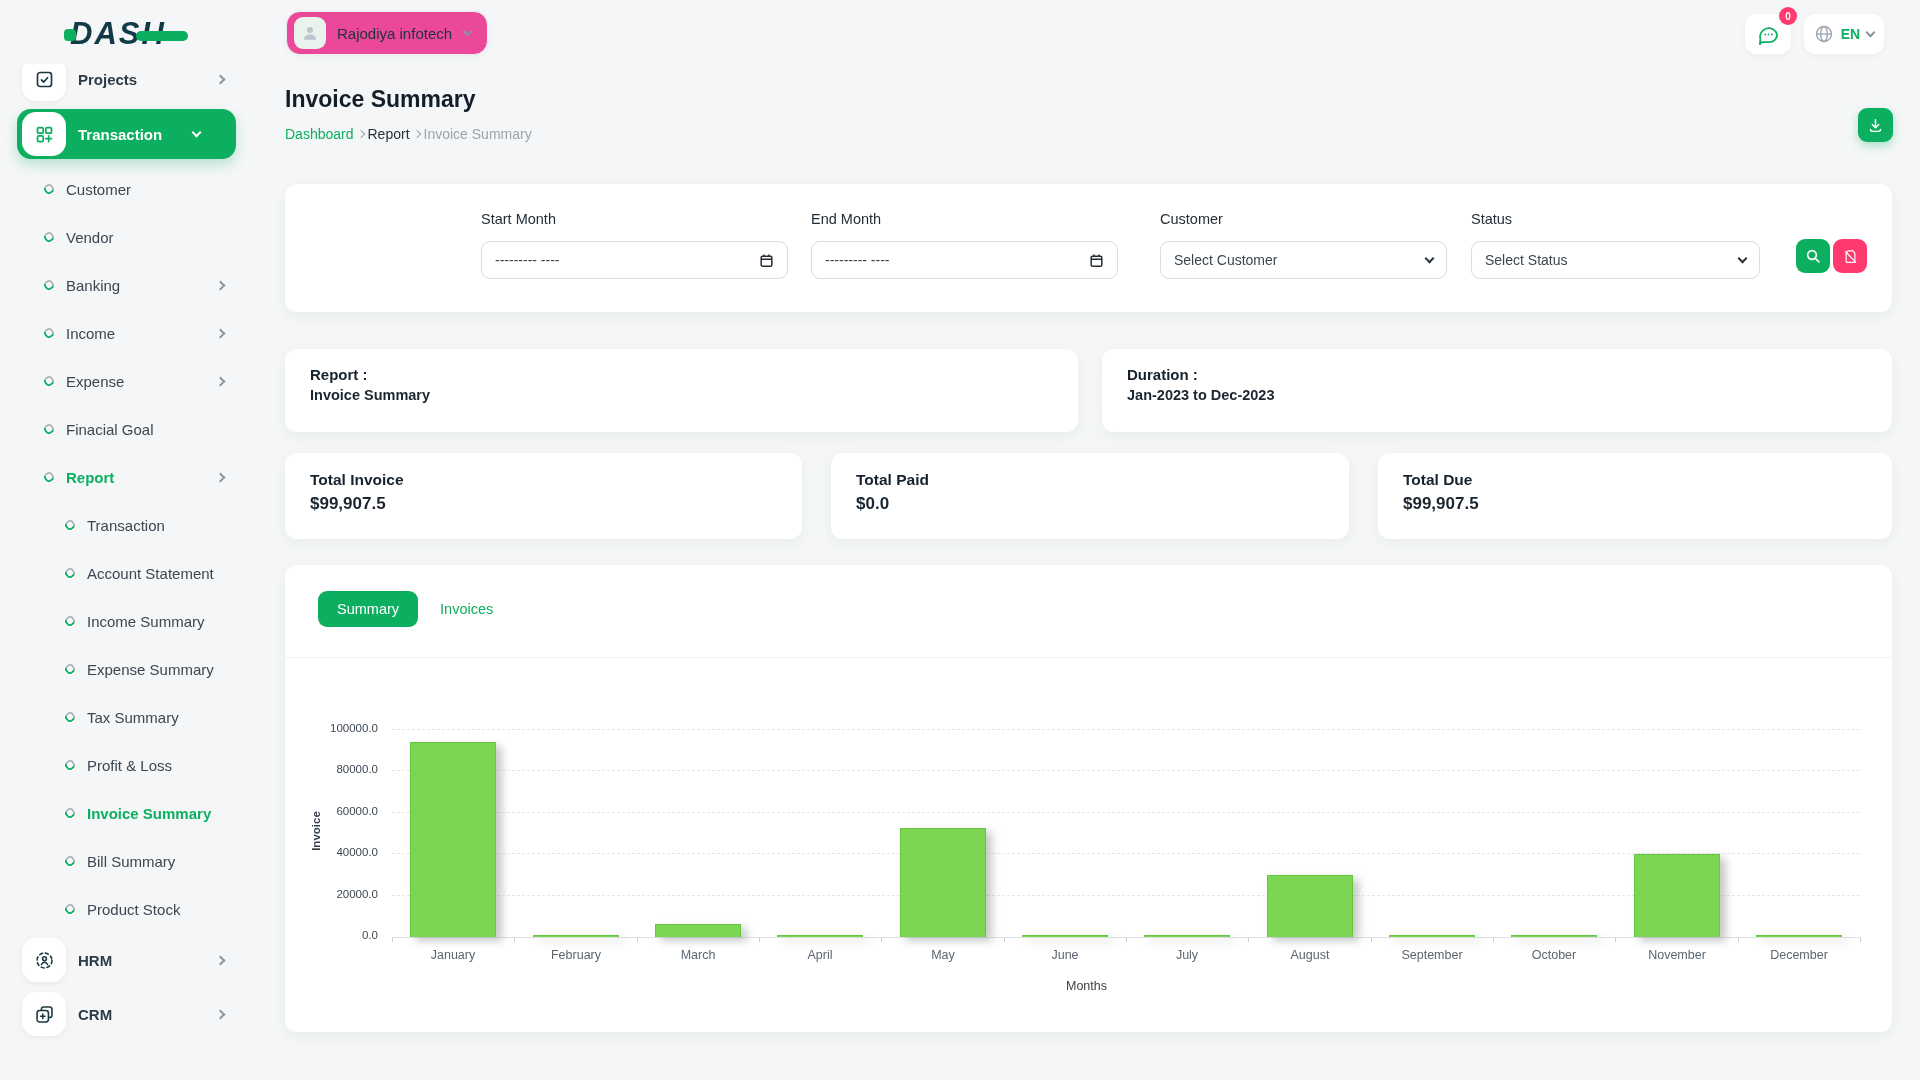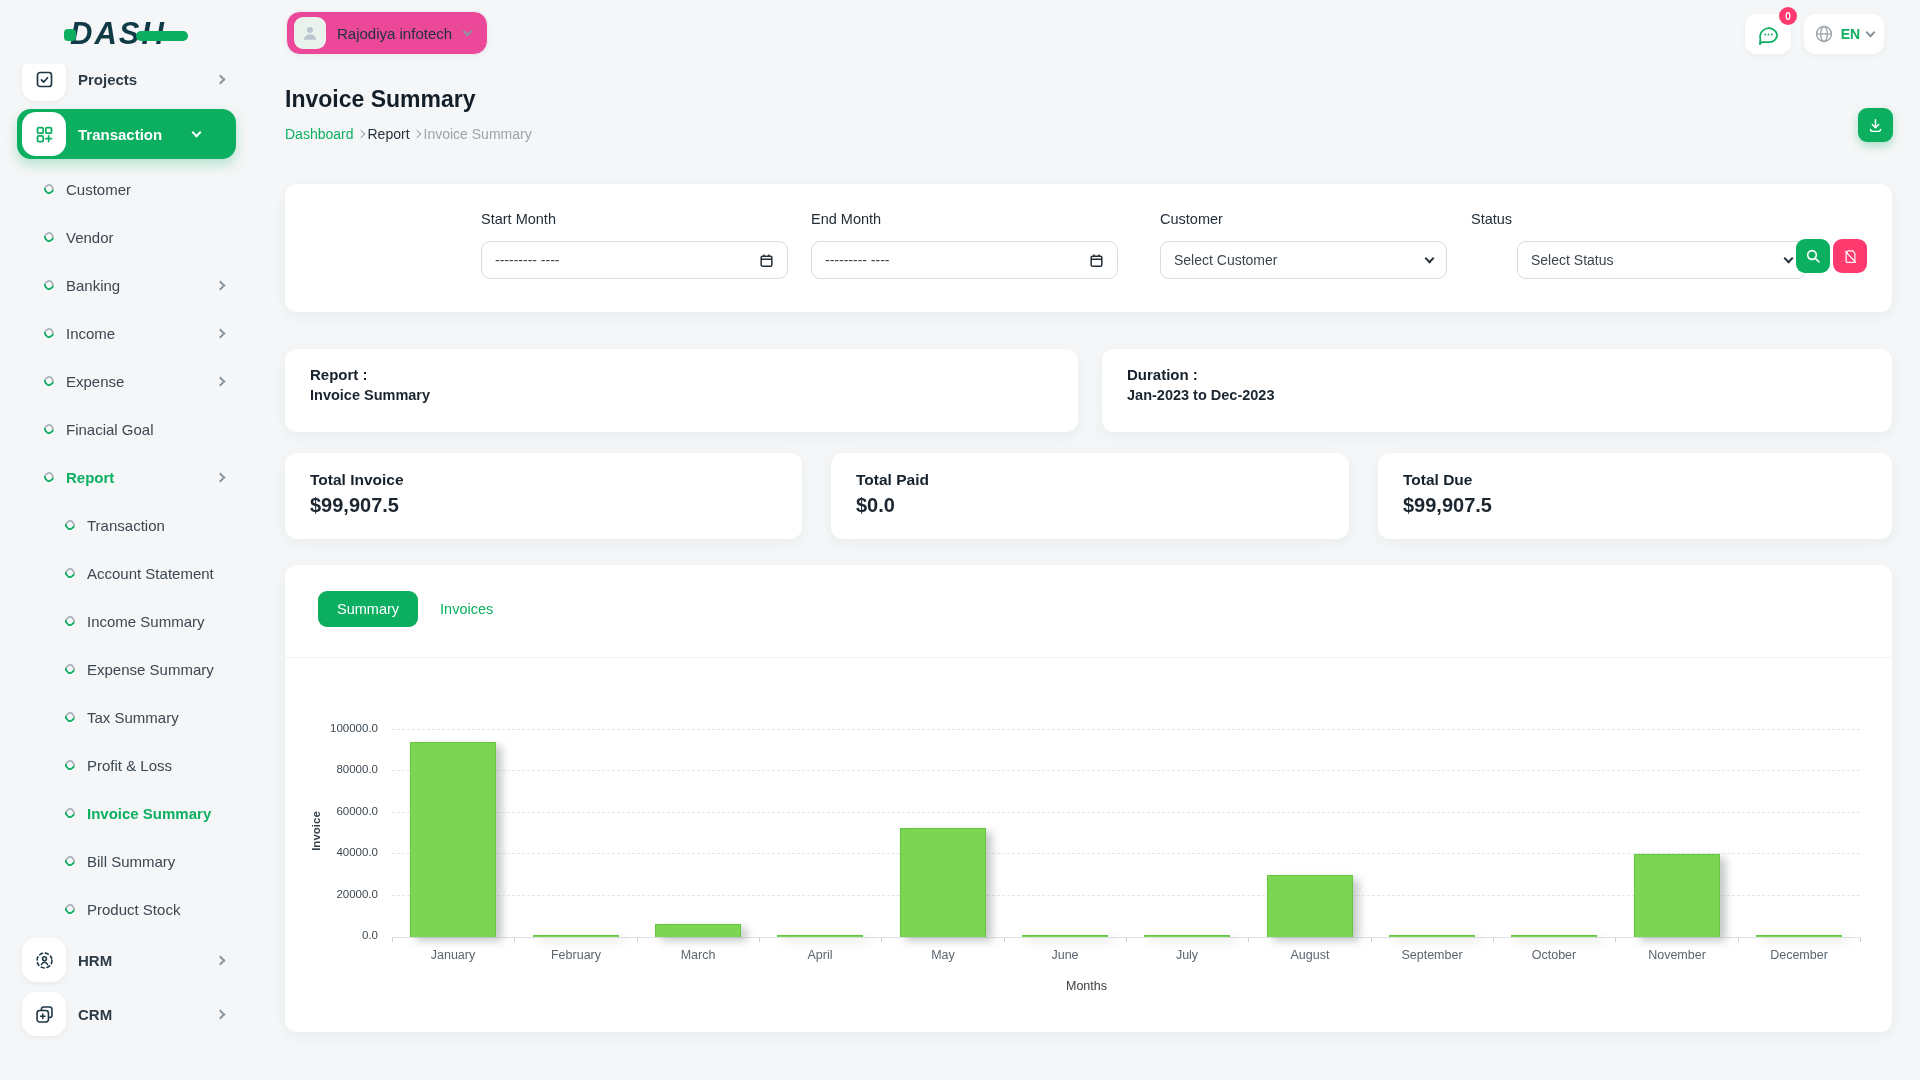--- a/index.html
+++ b/index.html
@@ -68,21 +68,21 @@
 
   .info1 { left:0; top:285px; width:793px; height:83px; }
   .info2 { left:817px; top:285px; width:790px; height:83px; }
   .info-label { position:absolute; left:25px; top:17px; font-size:15px; font-weight:700; color:#17222d; }
   .info-value { position:absolute; left:25px; top:38px; font-size:14.5px; font-weight:700; color:#1b2630; }
 
   .stat1 { left:0; top:389px; width:517px; height:86px; }
   .stat2 { left:546px; top:389px; width:518px; height:86px; }
   .stat3 { left:1093px; top:389px; width:514px; height:86px; }
   .stat-title { position:absolute; left:25px; top:18px; font-size:15.5px; font-weight:700; color:#17222d;text-align:center; }
-  .stat-value { position:absolute; left:25px; top:41px; font-size:20px; font-weight:700; color:#1b2630; }
+  .stat-value { position:absolute; left:25px; top:41px; font-size:17px; font-weight:700; color:#1b2630; }
 
   .chart-card { left:0; top:501px; width:1607px; height:467px; }
   .tabs { position:absolute; left:33px; top:26px; display:flex; align-items:center; gap:22px; }
   .tab-active { background:#0caf60; color:#fff; font-size:14.5px; padding:10px 19px; border-radius:9px; cursor:pointer; border:none; }
   .tab-plain { color:#0caf60; font-size:14.5px; background:none; border:none; cursor:pointer; }
   .chart-head-line { position:absolute; left:0; top:92px; width:1607px; border-top:1px solid #f0f2f4; }
 
   #chart { position:absolute; left:0; top:0; width:1607px; height:467px; }
   .gridline { position:absolute; border-top:1px dashed #e4e7ea; }
   .axis-x { position:absolute; border-top:1px solid #dfe3e7; }
@@ -297,21 +297,21 @@
       </div>
       <div class="fgroup" style="left:875px; width:287px;">
         <div class="flabel">Customer</div>
         <div class="fctrl" style="left:0; width:287px;">
           <span>Select Customer</span>
           <span class="chev down" style="border-color:#2a343d;"></span>
         </div>
       </div>
       <div class="fgroup" style="left:1186px; width:289px;">
         <div class="flabel">Status</div>
-        <div class="fctrl" style="left:0; width:289px;margin-left:46px;">
+        <div class="fctrl" style="left:0; width:289px;">
           <span>Select Status</span>
           <span class="chev down" style="border-color:#2a343d;"></span>
         </div>
       </div>
       <button class="fbtn green" style="left:1511px;">
         <svg width="16" height="16" viewBox="0 0 24 24" fill="none" stroke="#fff" stroke-width="2.4" stroke-linecap="round">
             <circle cx="10.5" cy="10.5" r="6.5"></circle>
             <path d="M15.5 15.5 21 21"></path>
           </svg>
       </button>

